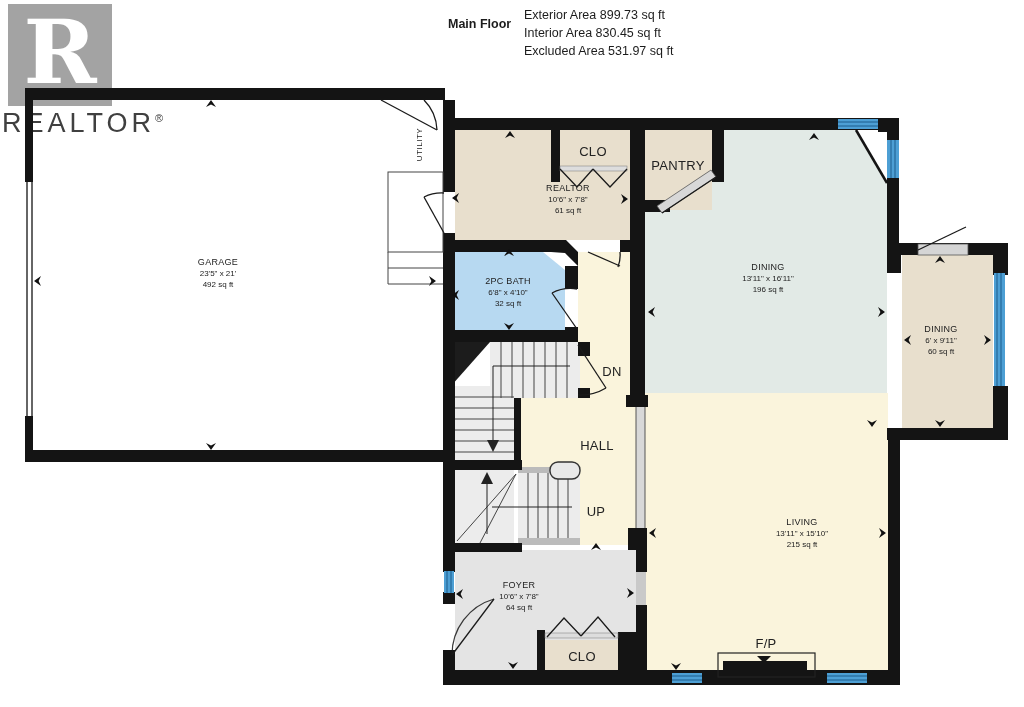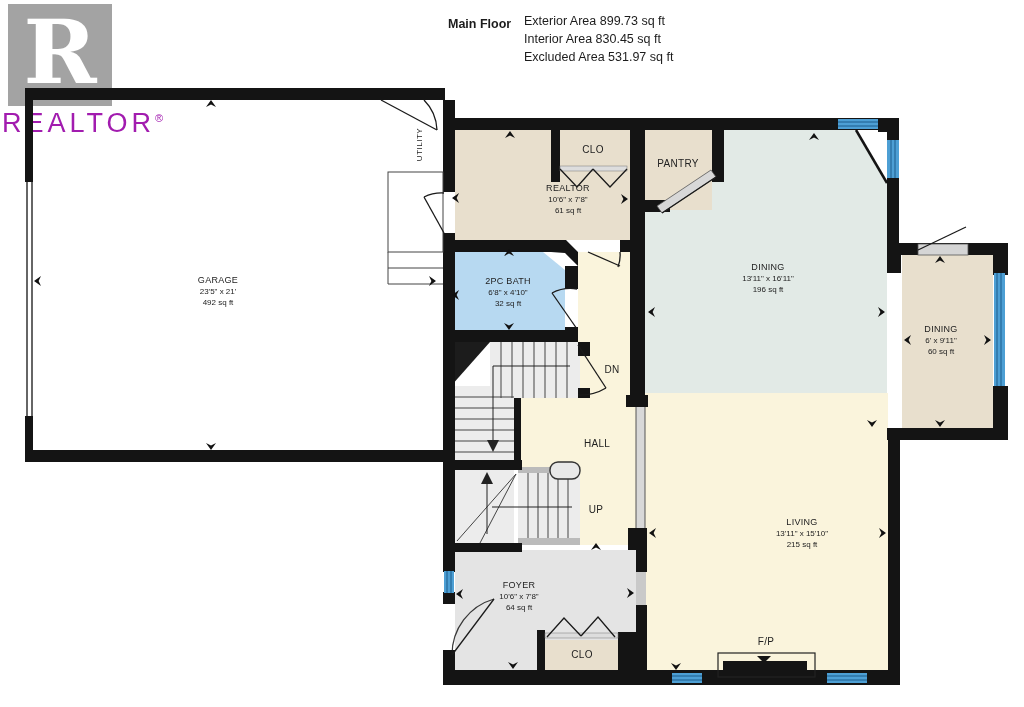--- a/index.html
+++ b/index.html
@@ -1,36 +1,36 @@
 <!DOCTYPE html>
 <html><head>
 <meta charset="utf-8">
 <style>
   html,body{margin:0;padding:0;background:#fff;}
   .stage{position:relative;width:1024px;height:707px;background:#fff;overflow:hidden;
          font-family:"Liberation Sans", sans-serif;color:#1c1c1c;}
   
   .hdr-title{position:absolute;left:448px;top:6px;font-size:12.5px;font-weight:bold;white-space:nowrap;margin-top:11px;}
-  .hdr-lines{position:absolute;left:524px;top:6px;font-size:12.5px;line-height:18px;white-space:nowrap;margin-top:6px;}
+  .hdr-lines{position:absolute;left:524px;top:6px;font-size:12.5px;line-height:18px;white-space:nowrap;}
   
   .logo{position:absolute;left:0;top:0;z-index:1;}
   .logo-mark{position:absolute;left:8px;top:4px;width:104px;height:102px;background:#a3a3a3;
              display:flex;align-items:center;justify-content:center;}
   .logo-mark span{font-family:"DejaVu Serif",serif;font-weight:bold;font-size:88px;color:#fff;line-height:1;
                   transform:translateY(-3px);}
-  .logo-text{position:absolute;left:2px;top:108px;font-size:27px;letter-spacing:4px;color:#a21caf;white-space:nowrap;}
+  .logo-text{position:absolute;left:2px;top:108px;font-size:27px;letter-spacing:4px;color:#404040;white-space:nowrap;}
   .logo-text sup{font-size:11px;letter-spacing:0;}
   
   svg.plan{position:absolute;left:0;top:0;z-index:2;}
   
   .labels{position:absolute;left:0;top:0;width:1024px;height:707px;z-index:3;pointer-events:none;}
   .lbl{position:absolute;transform:translateX(-50%);text-align:center;white-space:nowrap;color:#222;}
   .rname{font-size:9px;letter-spacing:.3px;line-height:11px;}
   .rdim{font-size:8px;line-height:11px;}
-  .single{font-size:10px;letter-spacing:.3px;}
+  .single{font-size:13px;letter-spacing:.3px;}
   .util{transform:translateX(-50%) rotate(-90deg);font-size:8px;letter-spacing:.5px;}
 </style>
 </head>
 <body>
 
 <div class="stage">
 
   <div class="hdr-title">Main Floor</div>
   <div class="hdr-lines">
     <div>Exterior Area 899.73 sq ft</div>
@@ -274,21 +274,21 @@
         <use href="#arrR" x="886" y="533"></use>
         <use href="#arrD" x="676" y="670"></use>
       <use href="#arrU" x="596" y="543"></use>
         <use href="#arrL" x="456" y="594"></use>
         <use href="#arrR" x="634" y="593"></use>
         <use href="#arrD" x="513" y="669"></use>
     </g>
   </svg>
 
   <div class="labels">
-    <div class="lbl" style="left:218px;top:275px">
+    <div class="lbl" style="left:218px;top:257px">
       <div class="rname">GARAGE</div>
       <div class="rdim">23'5" x 21'</div>
       <div class="rdim">492 sq ft</div>
     </div>
     <div class="lbl" style="left:568px;top:183px">
       <div class="rname">REALTOR</div>
       <div class="rdim">10'6" x 7'8"</div>
       <div class="rdim">61 sq ft</div>
     </div>
     <div class="lbl" style="left:508px;top:276px">

